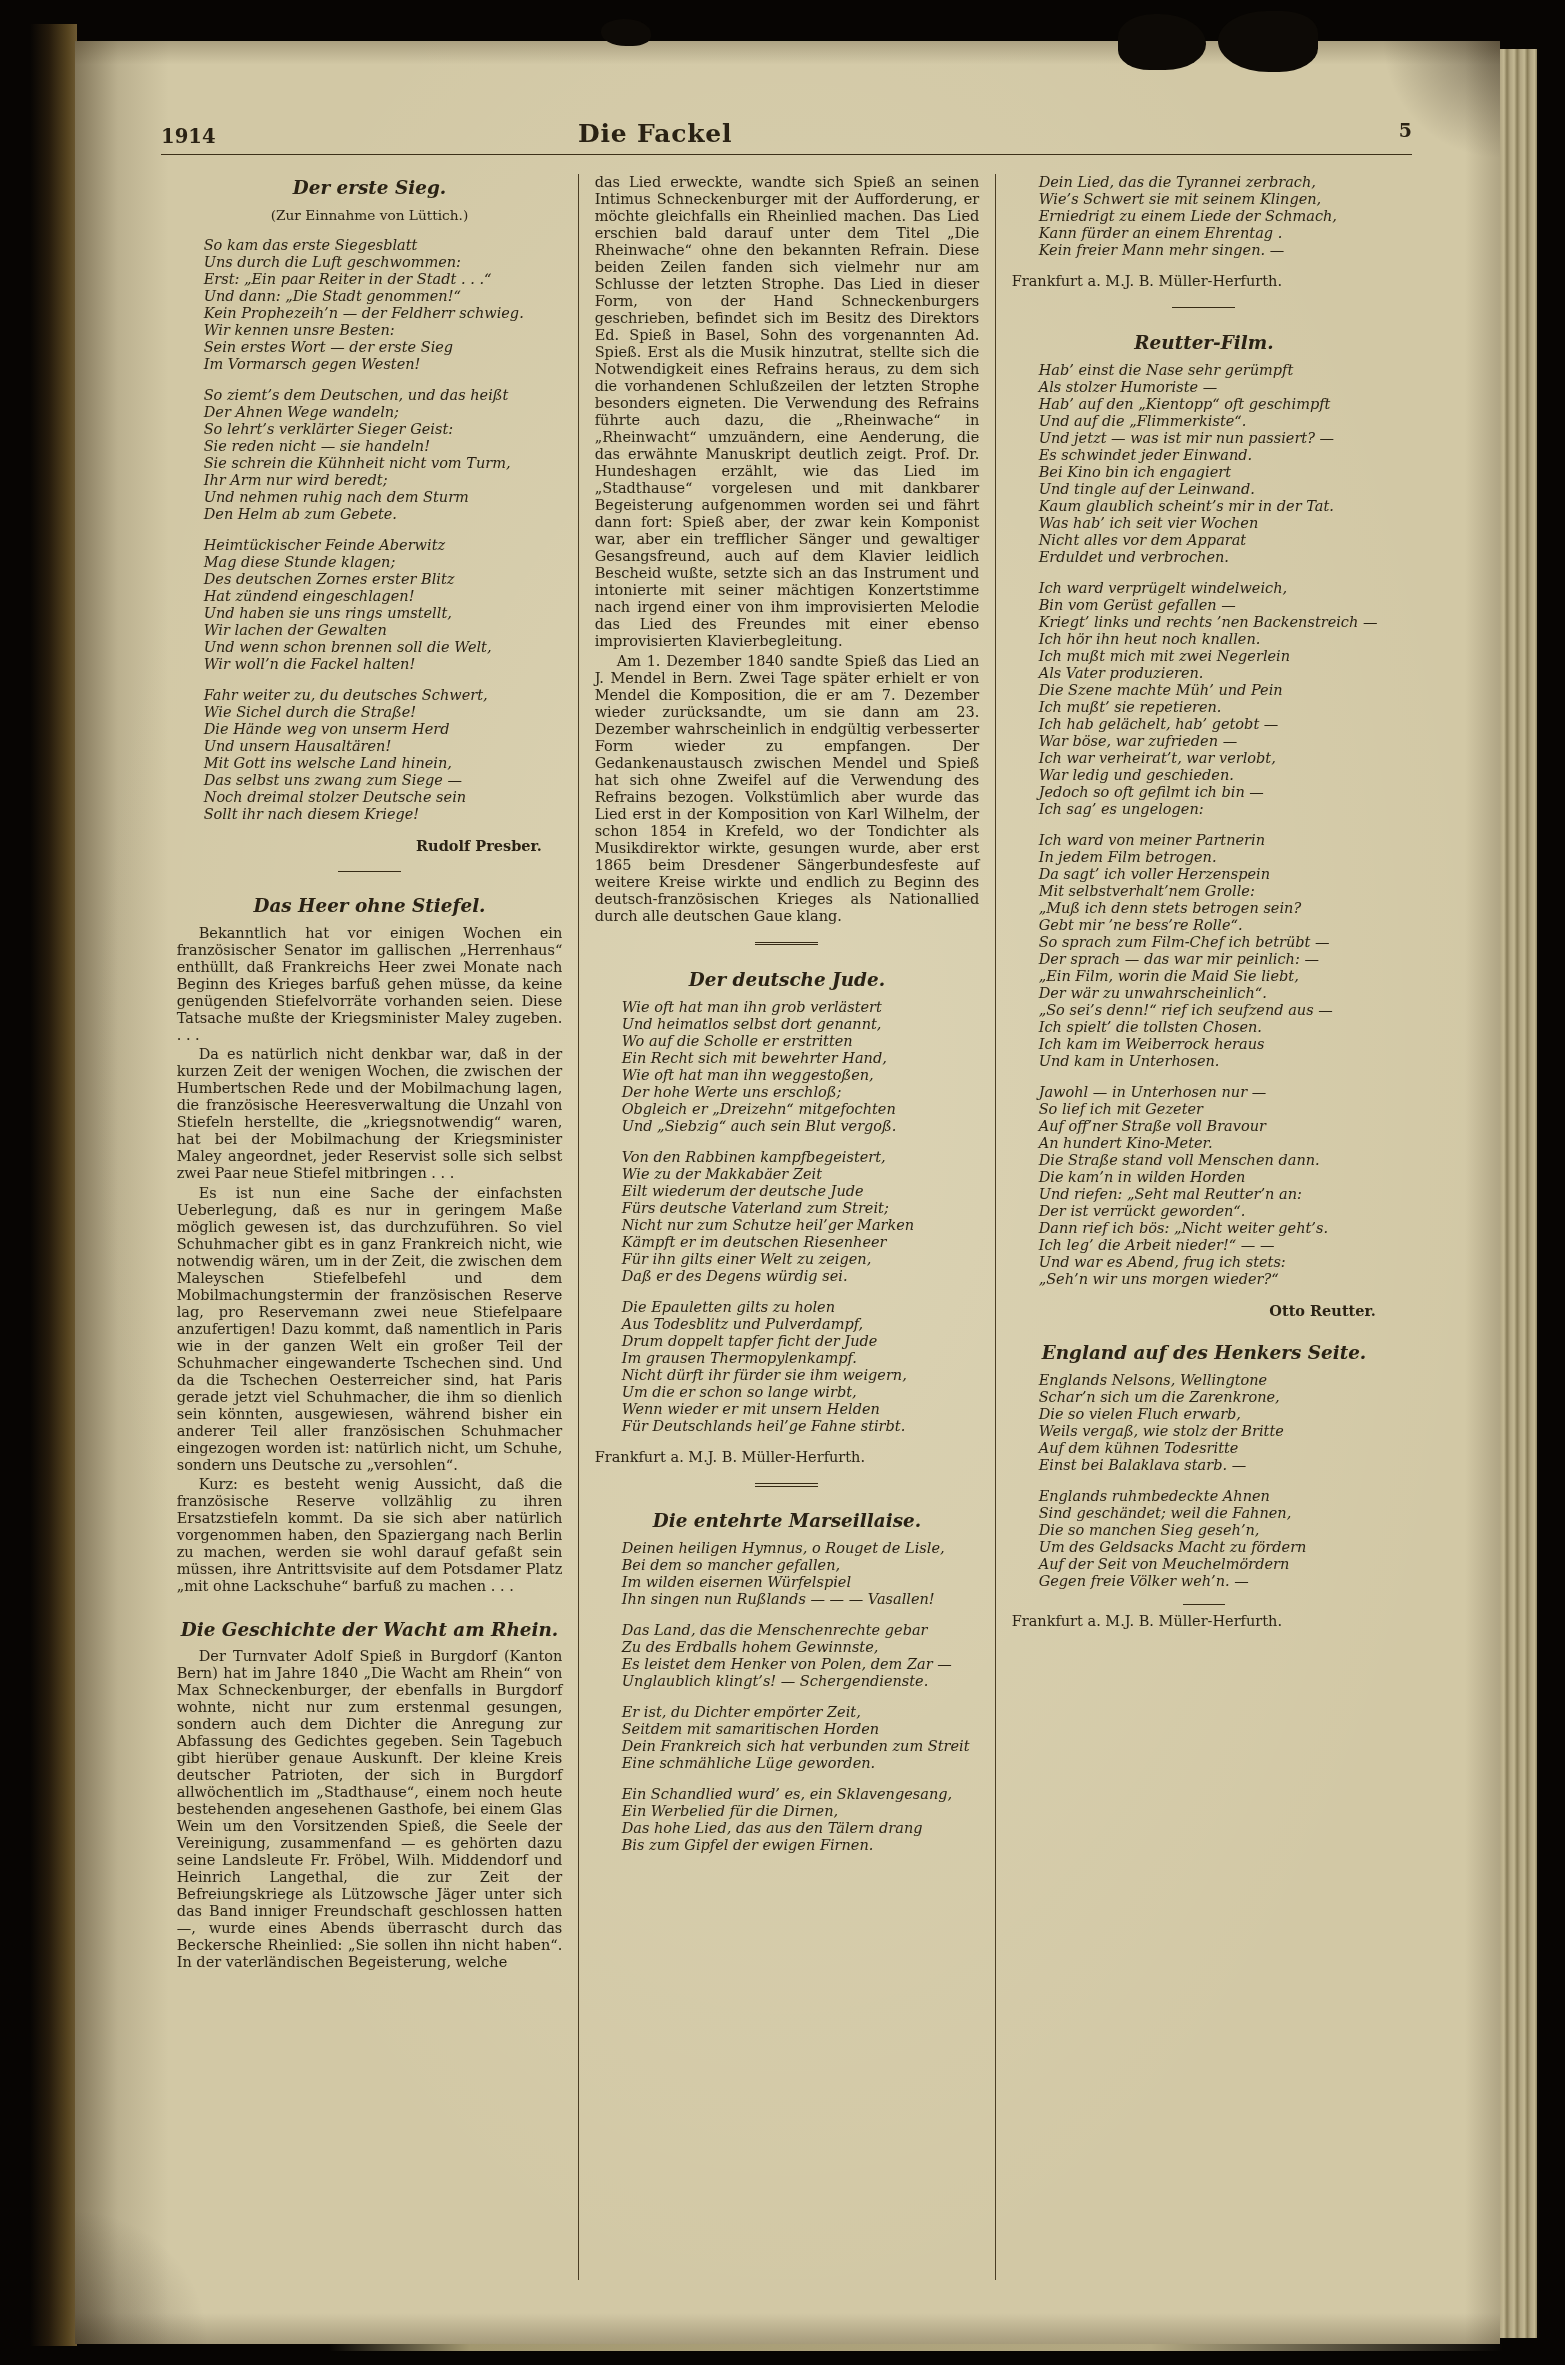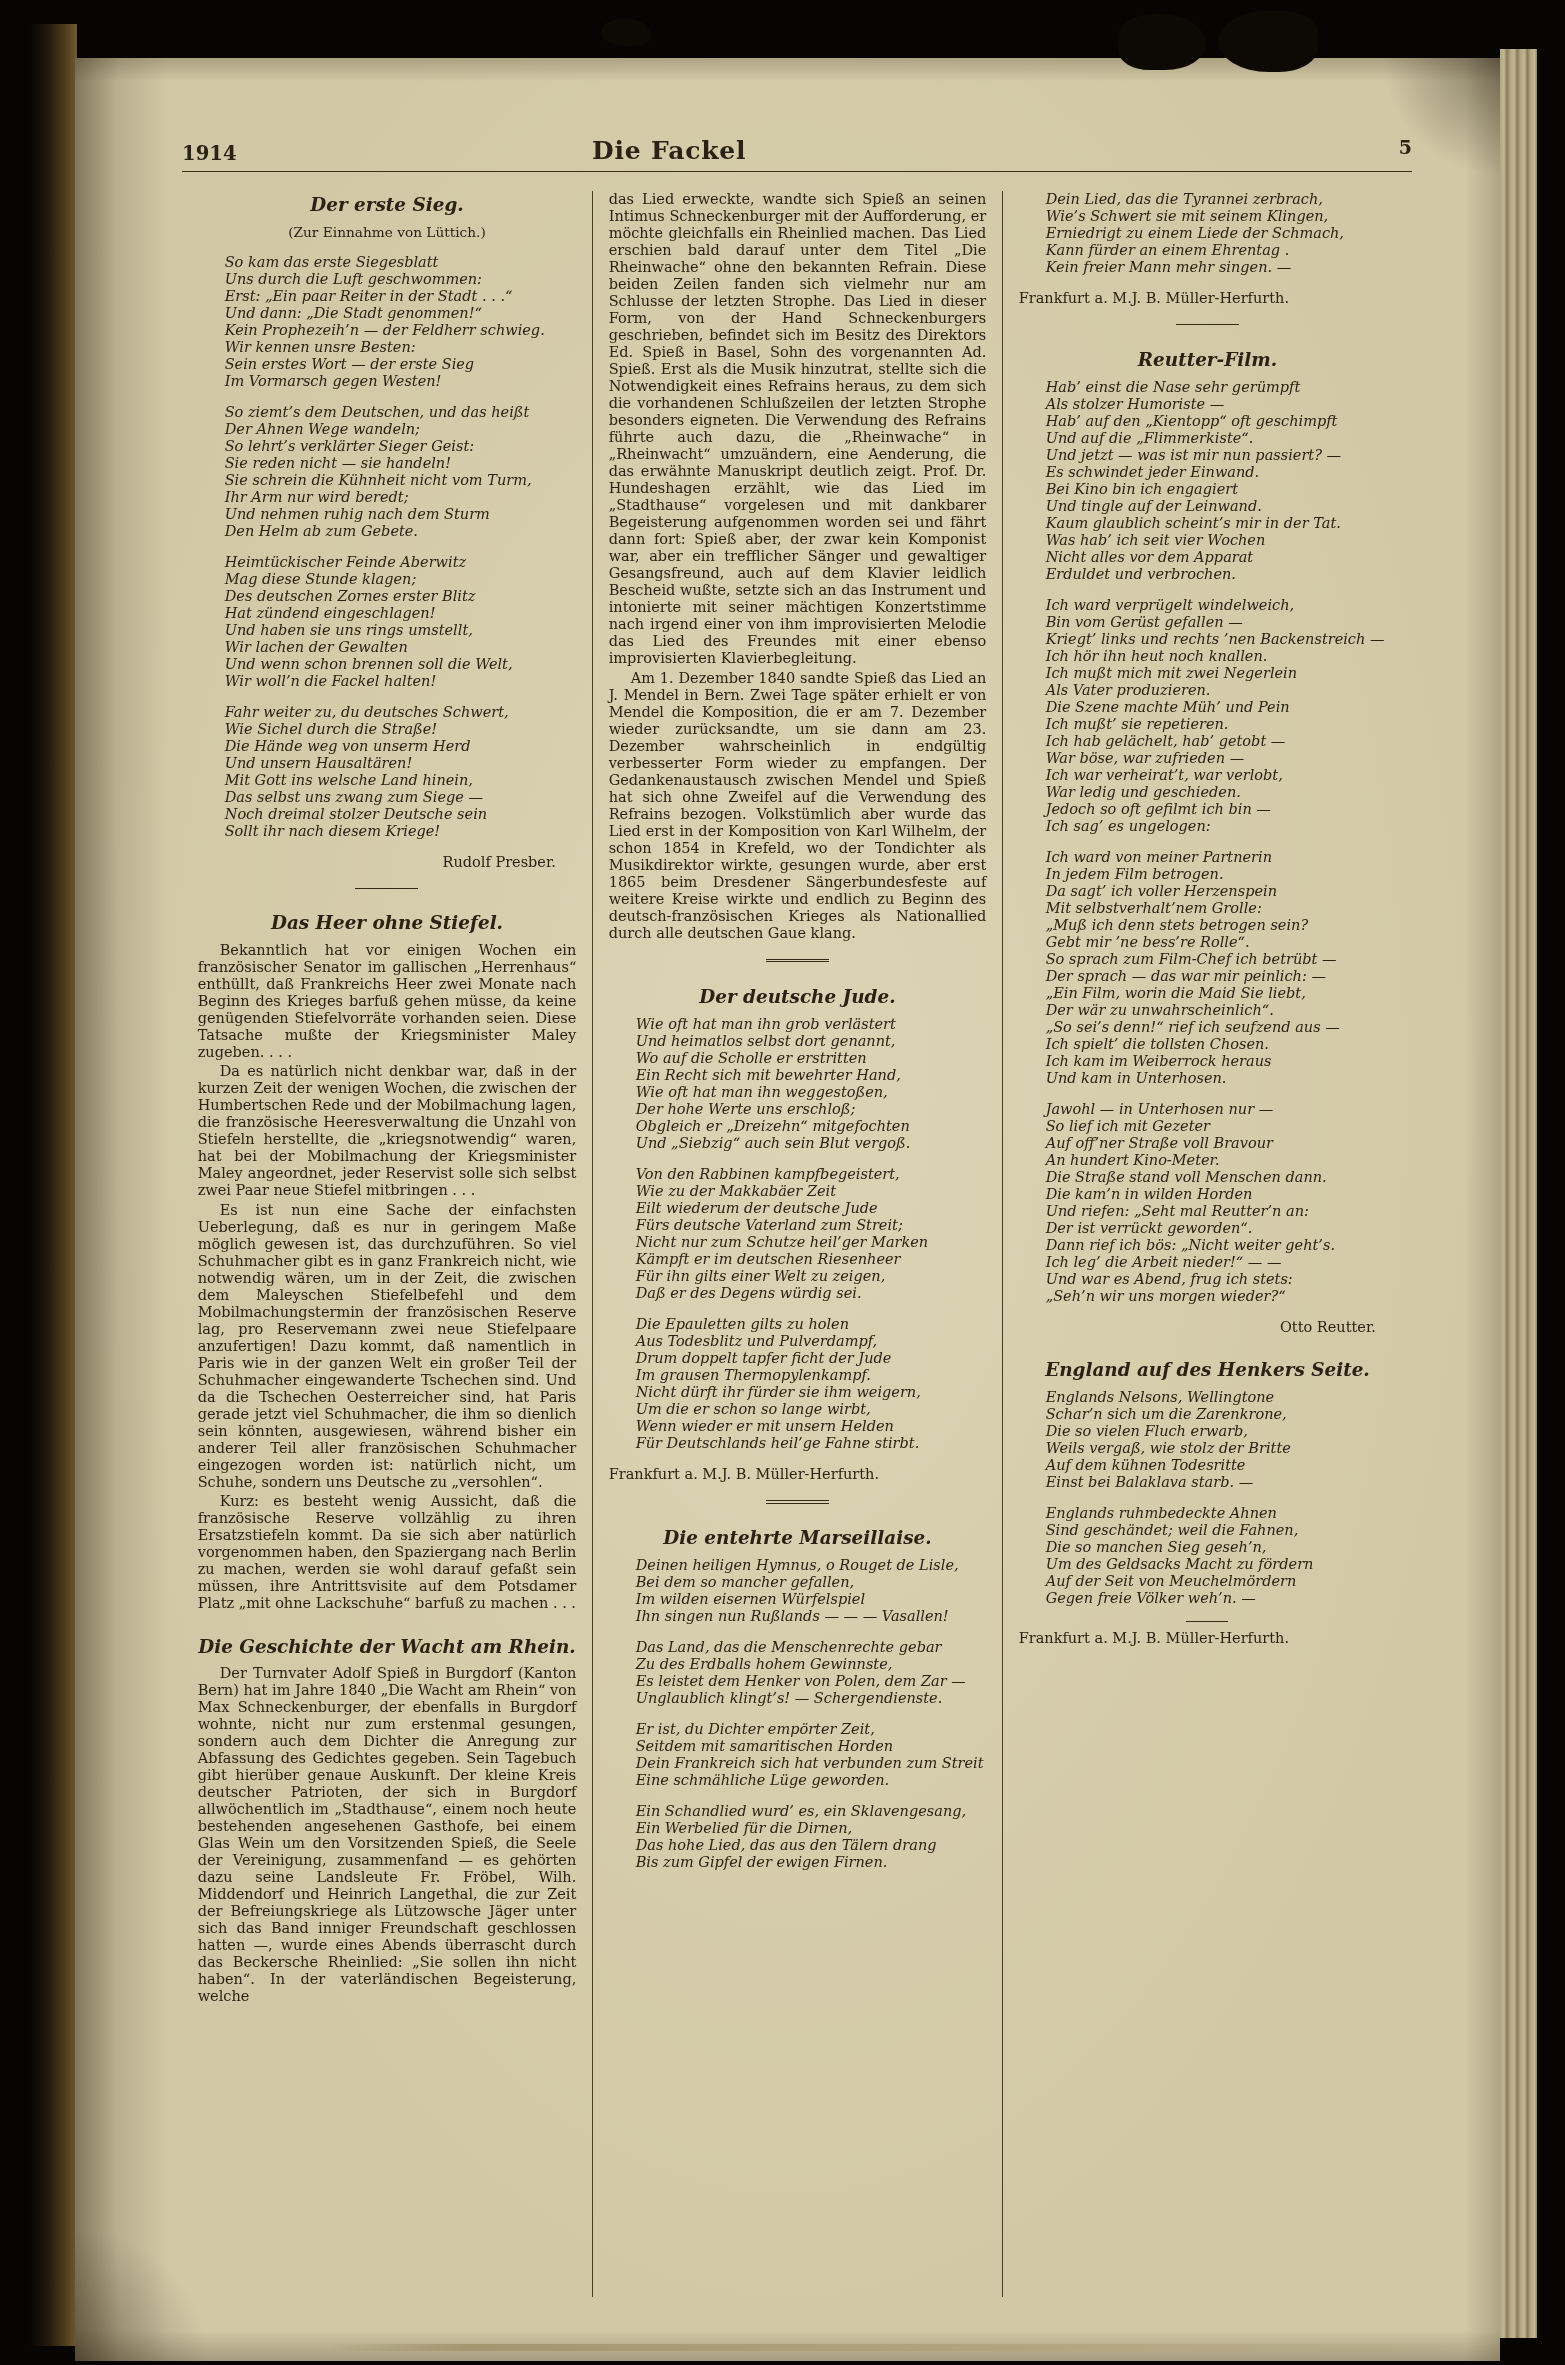--- a/index.html
+++ b/index.html
@@ -8,32 +8,31 @@
     background:#070503;
     position:relative;
     overflow:hidden;
     font-family:"DejaVu Serif", serif;
   }
   .spine {
     position:absolute; left:30px; top:23.5px; width:47px; height:2322px;
     background:linear-gradient(90deg,#070503 0%, #241a0c 40%, #55431f 80%, #6e5a33 100%);
   }
   .paper {
-    position:absolute; left:75px; top:58px; width:1425px; height:2303px;
+    position:absolute; left:75px; top:41px; width:1425px; height:2303px;
     color:#2a2214;
     background-color:#d2c8a5;
     background-image:
       radial-gradient(circle at 100% 0%, rgba(30,20,10,0.45), rgba(30,20,10,0) 117px),
       radial-gradient(circle at 0% 100%, rgba(30,20,10,0.35), rgba(30,20,10,0) 133px),
       radial-gradient(ellipse at 50% 45%, rgba(255,252,236,0.22), rgba(255,252,236,0) 70%),
       linear-gradient(90deg, rgba(52,38,16,0.50) 0px, rgba(52,38,16,0.15) 43px, rgba(52,38,16,0) 94px),
       linear-gradient(270deg, rgba(52,38,16,0.22) 0px, rgba(52,38,16,0) 35px),
       linear-gradient(180deg, rgba(52,38,16,0.25) 0px, rgba(52,38,16,0) 23.5px),
       linear-gradient(0deg, rgba(52,38,16,0.28) 0px, rgba(52,38,16,0) 31px);
-    padding-left: 21px;
   }
   .edges {
     position:absolute; left:1500px; top:49px; width:39px; height:2289px;
     background:repeating-linear-gradient(90deg,
       #b2a683 0px, #c3b893 3.9px, #887c58 7px, #b2a683 10.2px);
     border-right:2.3px solid #0a0805;
   }
   .bottom-edge {
     position:absolute; left:329px; top:2344px; width:1174px; height:7px;
     background:linear-gradient(90deg, rgba(162,151,111,0), #a2976f 12%, #b4a983 70%, rgba(162,151,111,0));
@@ -69,21 +68,21 @@
   }
   .col > .article-title:first-child { margin-top:3.1px; }
   .article-subtitle { text-align:center; font-size:13.7px; margin-bottom:12.5px; }
 
   .stanza { margin:0 0 14px 27px;font-style:italic; }
   .stanza .line { min-height:17px; }
 
   p.para { text-align:justify; text-indent:22px; margin-bottom:2.3px; }
   p.para.noindent { text-indent:0; }
 
-  .signature { text-align:right; padding-right:20.4px; margin:4.7px 0 7.8px; }
+  .signature { text-align:right; padding-right:20.4px; margin:4.7px 0 7.8px;font-weight:bold; }
   .sigline { display:flex; justify-content:flex-start; margin:6.3px 3.1px 7.8px 0; }
 
   .rule-divider { width:63px; height:0; border-top:1.6px solid #352a15; margin:17px auto; }
   .rule-divider.double { height:3.9px; border-top:1.2px solid #352a15; border-bottom:1.2px solid #352a15; }
   .rule-divider.small { width:42px; margin:11px auto 7.8px; }
 </style>
 </head>
 <body>
 
 <div class="spine"></div>

